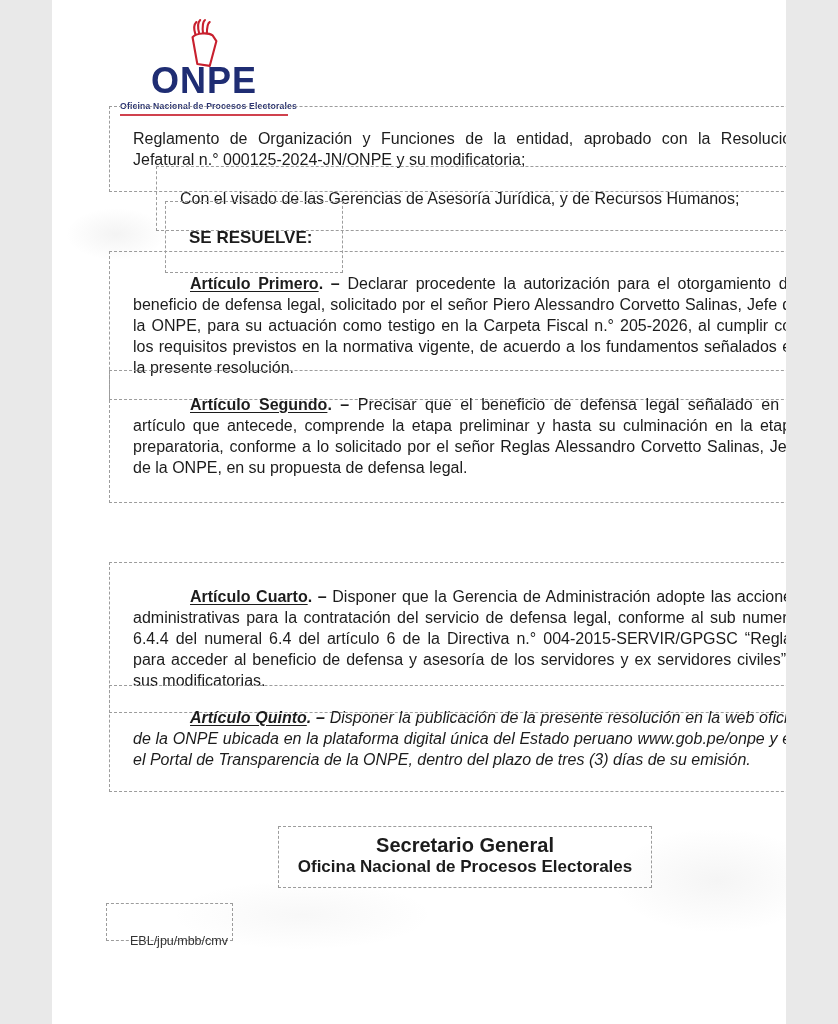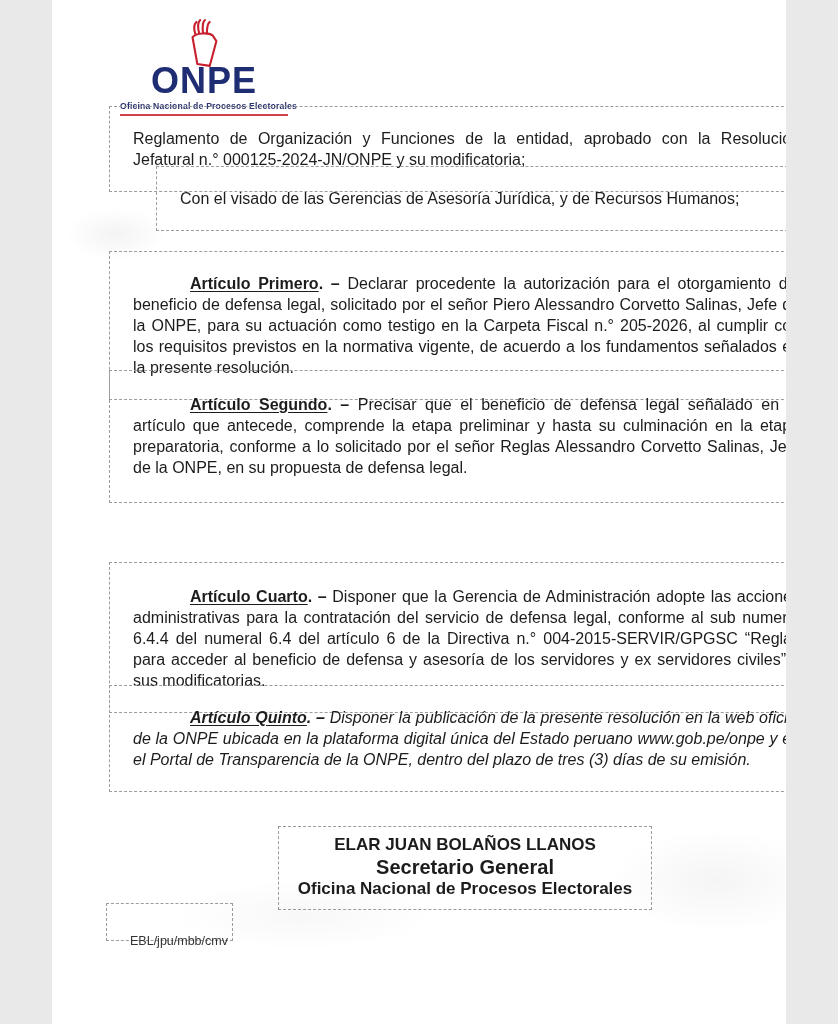--- a/index.html
+++ b/index.html
@@ -83,41 +83,43 @@
   </div>
 
   <div class="block b-intro">
     <p>Reglamento de Organización y Funciones de la entidad, aprobado con la Resolución Jefatural n.° 000125-2024-JN/ONPE y su modificatoria;</p>
   </div>
 
   <div class="block b-visado">
     <p>Con el visado de las Gerencias de Asesoría Jurídica, y de Recursos Humanos;</p>
   </div>
 
+  <div class="block b-resuelve heading">
+    <p>SE RESUELVE:</p>
+  </div>
 
   <div class="block b-art1 indent">
     <p><span class="art-title">Artículo Primero</span><span class="art-sep">. – </span><span>Declarar procedente la autorización para el otorgamiento del beneficio de defensa legal, solicitado por el señor Piero Alessandro Corvetto Salinas, Jefe de la ONPE, para su actuación como testigo en la Carpeta Fiscal n.° 205-2026, al cumplir con los requisitos previstos en la normativa vigente, de acuerdo a los fundamentos señalados en la presente resolución.</span></p>
   </div>
 
   <div class="block b-art2 indent">
     <p><span class="art-title">Artículo Segundo</span><span class="art-sep">. – </span><span>Precisar que el beneficio de defensa legal señalado en el artículo que antecede, comprende la etapa preliminar y hasta su culminación en la etapa preparatoria, conforme a lo solicitado por el señor Reglas Alessandro Corvetto Salinas, Jefe de la ONPE, en su propuesta de defensa legal.</span></p>
   </div>
 
 
   <div class="block b-art4 indent">
     <p><span class="art-title">Artículo Cuarto</span><span class="art-sep">. – </span><span>Disponer que la Gerencia de Administración adopte las acciones administrativas para la contratación del servicio de defensa legal, conforme al sub numeral 6.4.4 del numeral 6.4 del artículo 6 de la Directiva n.° 004-2015-SERVIR/GPGSC “Reglas para acceder al beneficio de defensa y asesoría de los servidores y ex servidores civiles” y sus modificatorias.</span></p>
   </div>
 
   <div class="block b-art5 indent">
     <p><span class="art-title">Artículo Quinto</span><span class="art-sep">. – </span><span>Disponer la publicación de la presente resolución en la web oficial de la ONPE ubicada en la plataforma digital única del Estado peruano www.gob.pe/onpe y en el Portal de Transparencia de la ONPE, dentro del plazo de tres (3) días de su emisión.</span></p>
   </div>
 
 
   <div class="block b-signature">
-    <div class="sig-name">ELAR JUAN BOLAÑOS LLANOS</div>
     <div class="sig-role">Secretario General</div>
     <div class="sig-org">Oficina Nacional de Procesos Electorales</div>
   </div>
 
   <div class="block b-initials">
     <p>EBL/jpu/mbb/cmv</p>
   </div>
 
   <div class="smudge s1"></div>
   <div class="smudge s2"></div>

